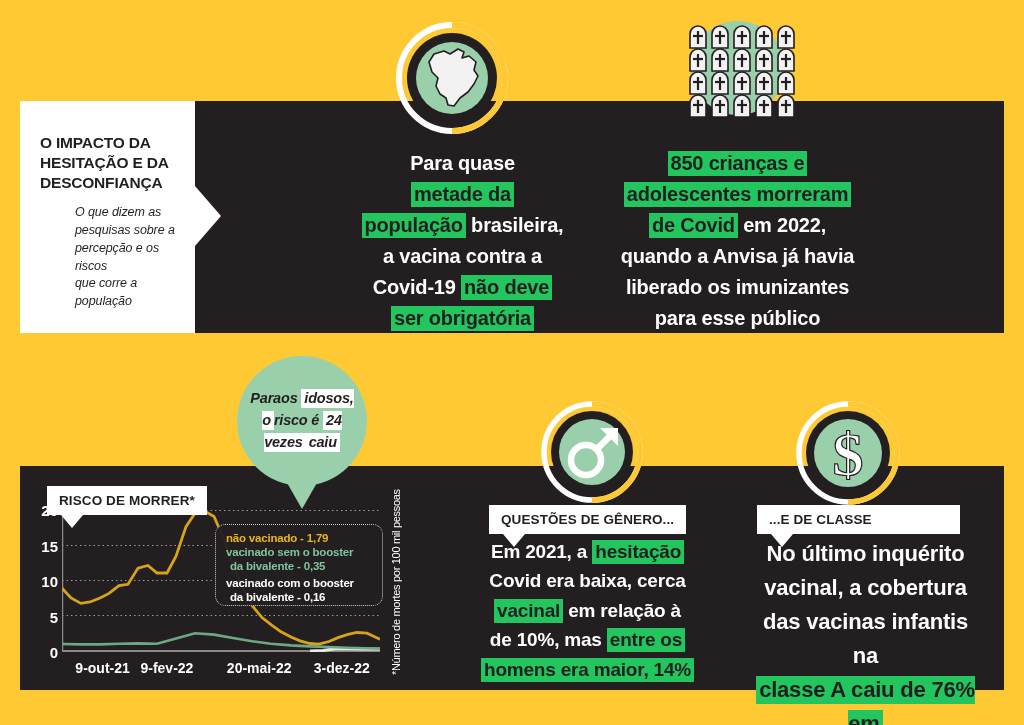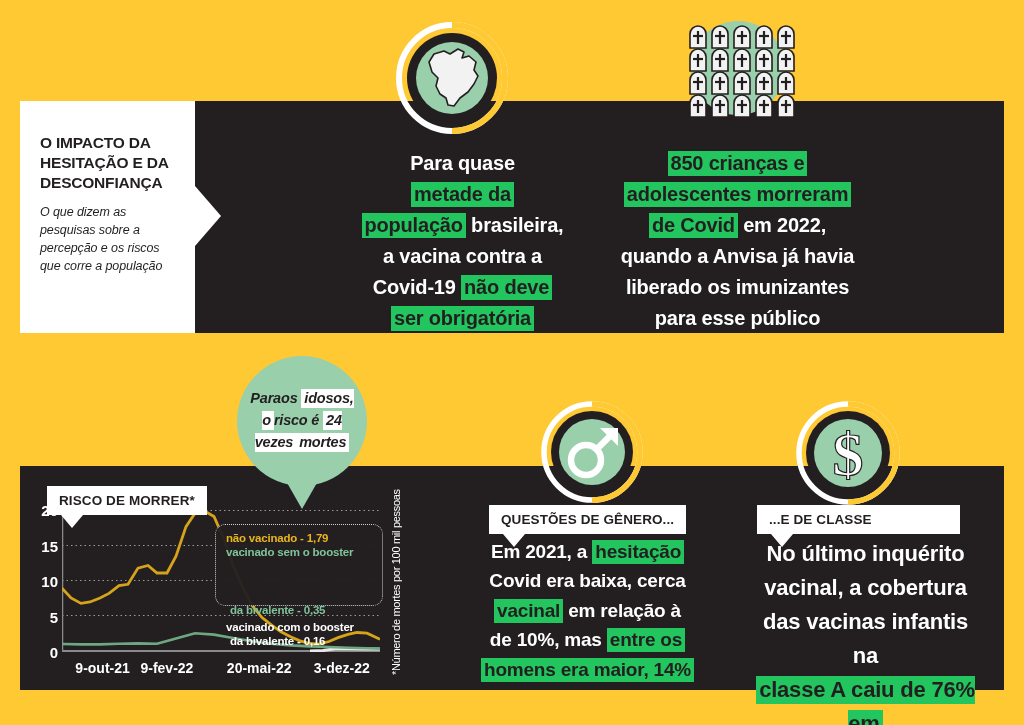--- a/index.html
+++ b/index.html
@@ -19,21 +19,21 @@
   .title-card {
     position:absolute; left:20px; top:101px; width:175px; height:232px;
     background:#FFFFFF; padding:32px 16px 0 20px; z-index:6;
   }
   .title-card h1 {
     font-size:15.5px; font-weight:bold; line-height:1.28;
     color:#231F20; letter-spacing:-0.2px; text-transform:uppercase;
   }
   .title-card .sub {
     margin-top:12px; font-size:12.5px; font-style:italic; line-height:1.42;
-    color:#231F20; letter-spacing:-0.1px;
+    color:#231F20; letter-spacing:-0.1px;margin-left:35px;
   }
   .title-arrow {
     position:absolute; left:195px; top:186px; z-index:7;
     width:0; height:0;
     border-top:30px solid transparent;
     border-bottom:30px solid transparent;
     border-left:26px solid #FFFFFF;
   }
 
   
@@ -312,21 +312,21 @@
       <span class="ln"><mark>850 crianças e</mark></span>
       <span class="ln"><mark>adolescentes morreram</mark></span>
       <span class="ln"><mark>de Covid</mark><span> em 2022,</span></span>
       <span class="ln"><span>quando a Anvisa já havia</span></span>
       <span class="ln"><span>liberado os imunizantes</span></span>
       <span class="ln"><span>para esse público</span></span>
     </div>
 
   <div class="bubble" style="left:237px; top:356px;">
     <div class="circle">
-      <div class="txt"><span class="ln"><span>Para</span></span><span class="ln"><span>os </span><mark class="white">idosos, o</mark></span><span class="ln"><span>risco é </span><mark class="white">24 vezes</mark></span><span class="ln"><mark class="white">mortes</mark></span></div>
+      <div class="txt"><span class="ln"><span>Para</span></span><span class="ln"><span>os </span><mark class="white">idosos, o</mark></span><span class="ln"><span>risco é </span><mark class="white">24 vezes</mark></span><span class="ln"><mark class="white">caiu</mark></span></div>
     </div>
     <div class="tail"></div>
   </div>
 
   <div class="tab" style="left:47px; top:486px;">
     <span>RISCO DE MORRER*</span>
     <div class="tail"></div>
   </div>
 
   <div>
@@ -357,21 +357,21 @@
     <div style="position:absolute; left:62px; top:660px; width:318px; height:20px;">
       <div class="xtick" style="left:6%;padding-left:43px;">9-out-21</div>
       <div class="xtick" style="left:33%;">9-fev-22</div>
       <div class="xtick" style="left:62%;">20-mai-22</div>
       <div class="xtick" style="left:88%;">3-dez-22</div>
     </div>
 
     <div class="legend-box">
       <div class="legend-line lg-yellow">não vacinado - 1,79</div>
       <div class="legend-line lg-green">vacinado sem o booster</div>
-      <div class="legend-line lg-green" style="padding-left:4px;margin-top:44px;">da bivalente - 0,35</div>
+      <div class="legend-line lg-green" style="padding-left:4px;">da bivalente - 0,35</div>
       <div class="legend-line lg-white" style="margin-top:3px;">vacinado com o booster</div>
       <div class="legend-line lg-white" style="padding-left:4px;">da bivalente - 0,16</div>
     </div>
 
     <div style="position:absolute; left:390px; top:675px; width:195px; transform-origin:0 0; transform:rotate(-90deg);
                 color:#FFFFFF; font-size:11px; letter-spacing:-0.3px; white-space:nowrap;">*Número de mortes por 100 mil pessoas</div>
   </div>
 
   <div class="icon-wrap" style="left:541px; top:401px;">
     <svg width="102" height="102" viewBox="0 0 102 102">

